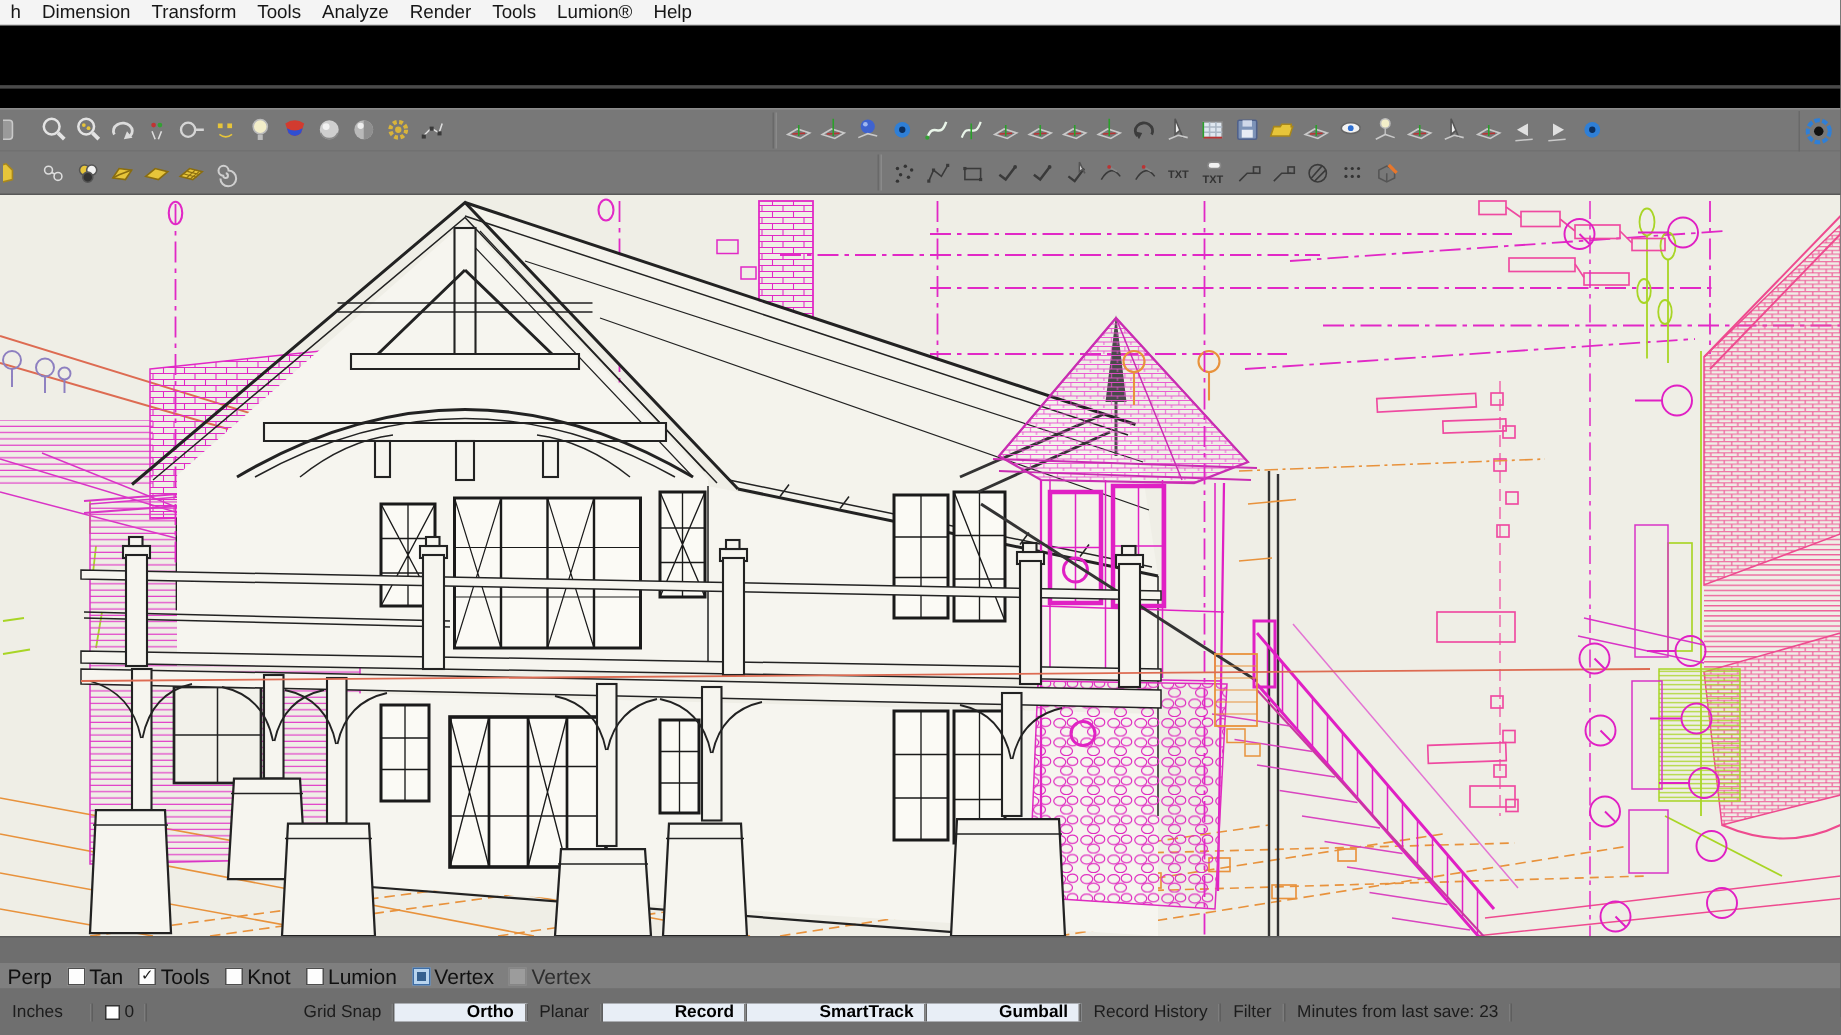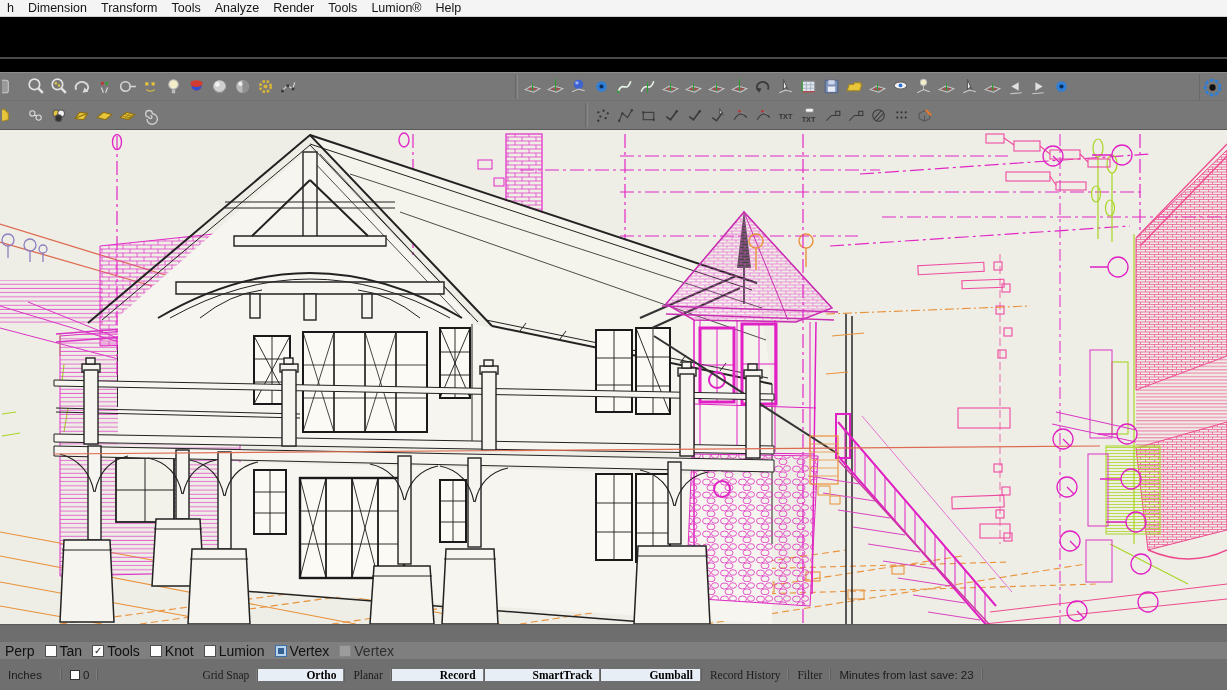--- a/index.html
+++ b/index.html
@@ -850,21 +850,21 @@
 
   <div class="statusrow">
     <div class="spane" style="min-width:62px">
       <span>Inches</span>
     </div>
     <div class="spane layerchip">
       <span class="swatch" id="layer-swatch" style="background: rgb(255, 255, 255);"></span>
       <span>0</span>
     </div>
     <div class="sgap"></div>
-    <div id="status-panes" style="display:flex;align-items:stretch;font-family:Liberation Serif, serif;">
+    <div id="status-panes" style="display:flex;align-items:stretch;">
         <div class="spane">Grid Snap</div>
         <div class="spane active">Ortho</div>
         <div class="spane">Planar</div>
         <div class="spane active">Record</div>
         <div class="spane active">SmartTrack</div>
         <div class="spane active">Gumball</div>
         <div class="spane">Record History</div>
         <div class="spane">Filter</div>
       </div>
     <div class="spane">

